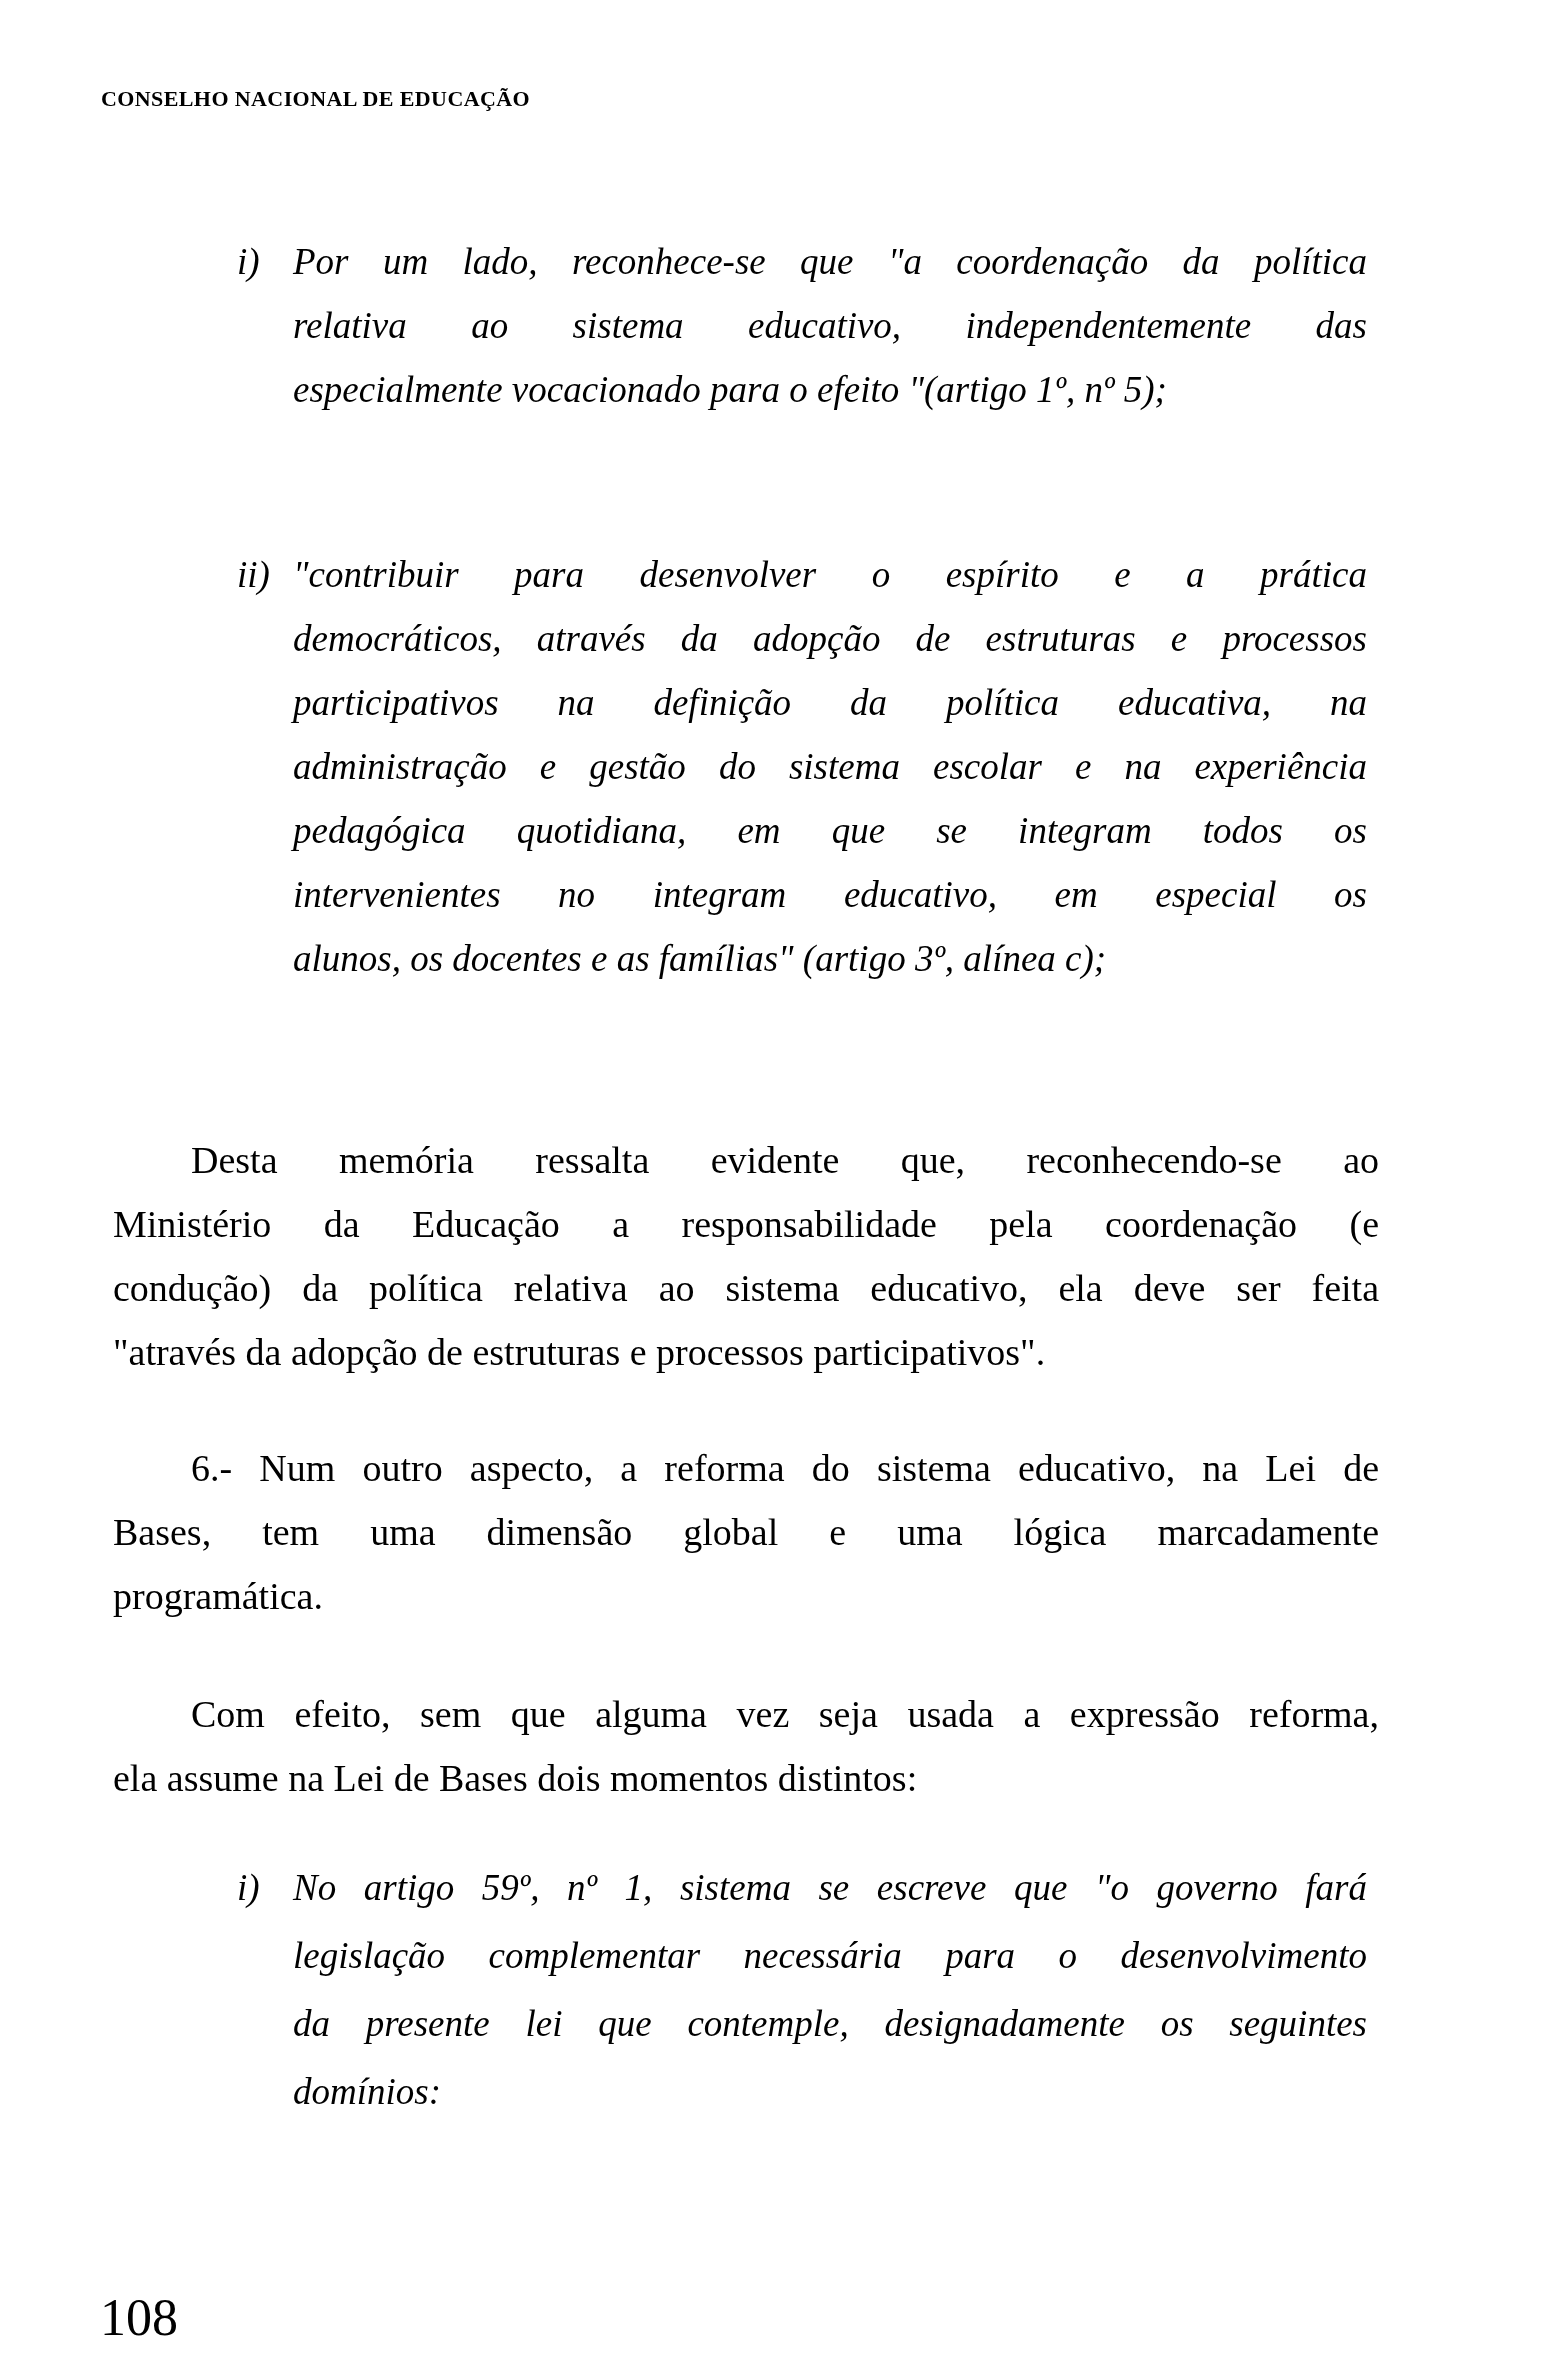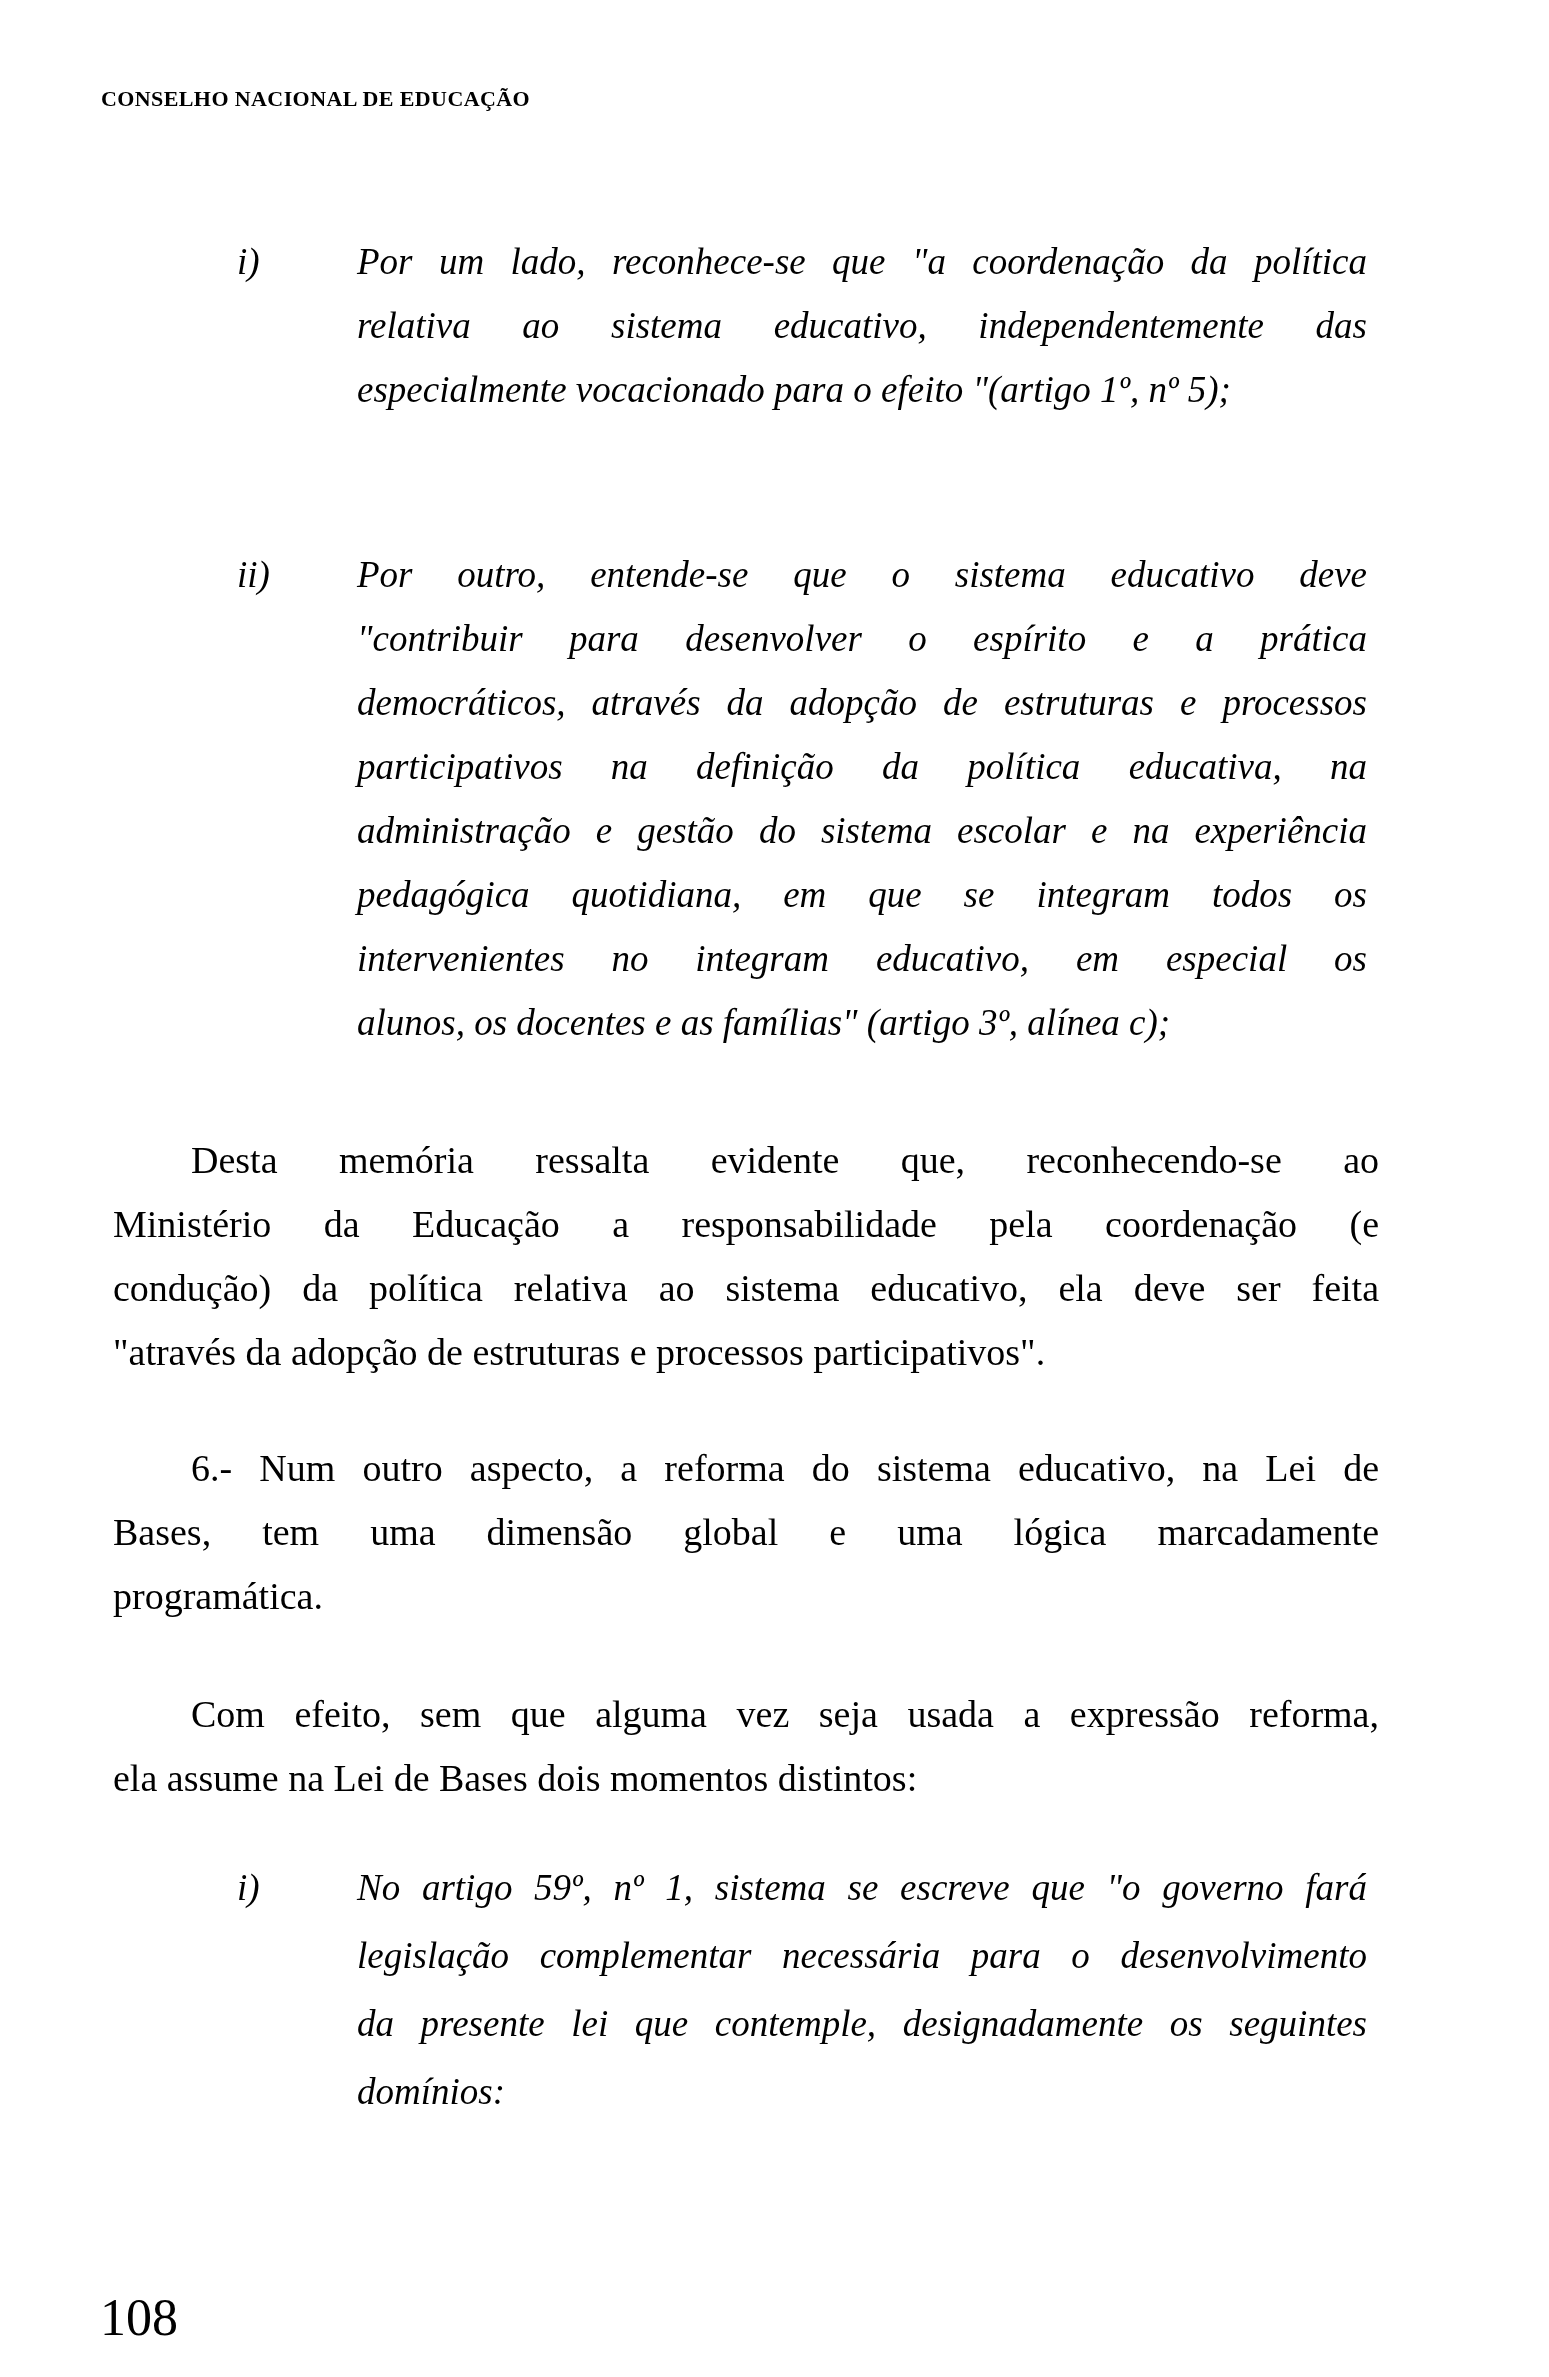--- a/index.html
+++ b/index.html
@@ -45,21 +45,21 @@
     font-style: italic;
     font-size: 37px;
   }
   .list .marker {
     position: absolute;
     left: 0;
     top: 0;
     line-height: 64px;
   }
   .list .lines {
-    margin-left: 120px;
+    margin-left: 56px;
   }
   .ln {
     text-align: justify;
     text-align-last: justify;
   }
   .ln.l {
     text-align: justify;
     text-align-last: left;
   }
   .ln.ind {
@@ -93,21 +93,20 @@
       <div class="lines">
         <div class="ln j">Por um lado, reconhece-se que "a coordenação da política</div>
         <div class="ln j">relativa ao sistema educativo, independentemente das</div>
         <div class="ln l">especialmente vocacionado para o efeito "(artigo 1º, nº 5);</div>
       </div>
     </div>
 
     <div class="block list" style="top:543px;">
       <span class="marker">ii)</span>
       <div class="lines">
-        <div class="ln j">Por outro, entende-se que o sistema educativo deve</div>
         <div class="ln j">"contribuir para desenvolver o espírito e a prática</div>
         <div class="ln j">democráticos, através da adopção de estruturas e processos</div>
         <div class="ln j">participativos na definição da política educativa, na</div>
         <div class="ln j">administração e gestão do sistema escolar e na experiência</div>
         <div class="ln j">pedagógica quotidiana, em que se integram todos os</div>
         <div class="ln j">intervenientes no integram educativo, em especial os</div>
         <div class="ln l">alunos, os docentes e as famílias" (artigo 3º, alínea c);</div>
       </div>
     </div>
 

